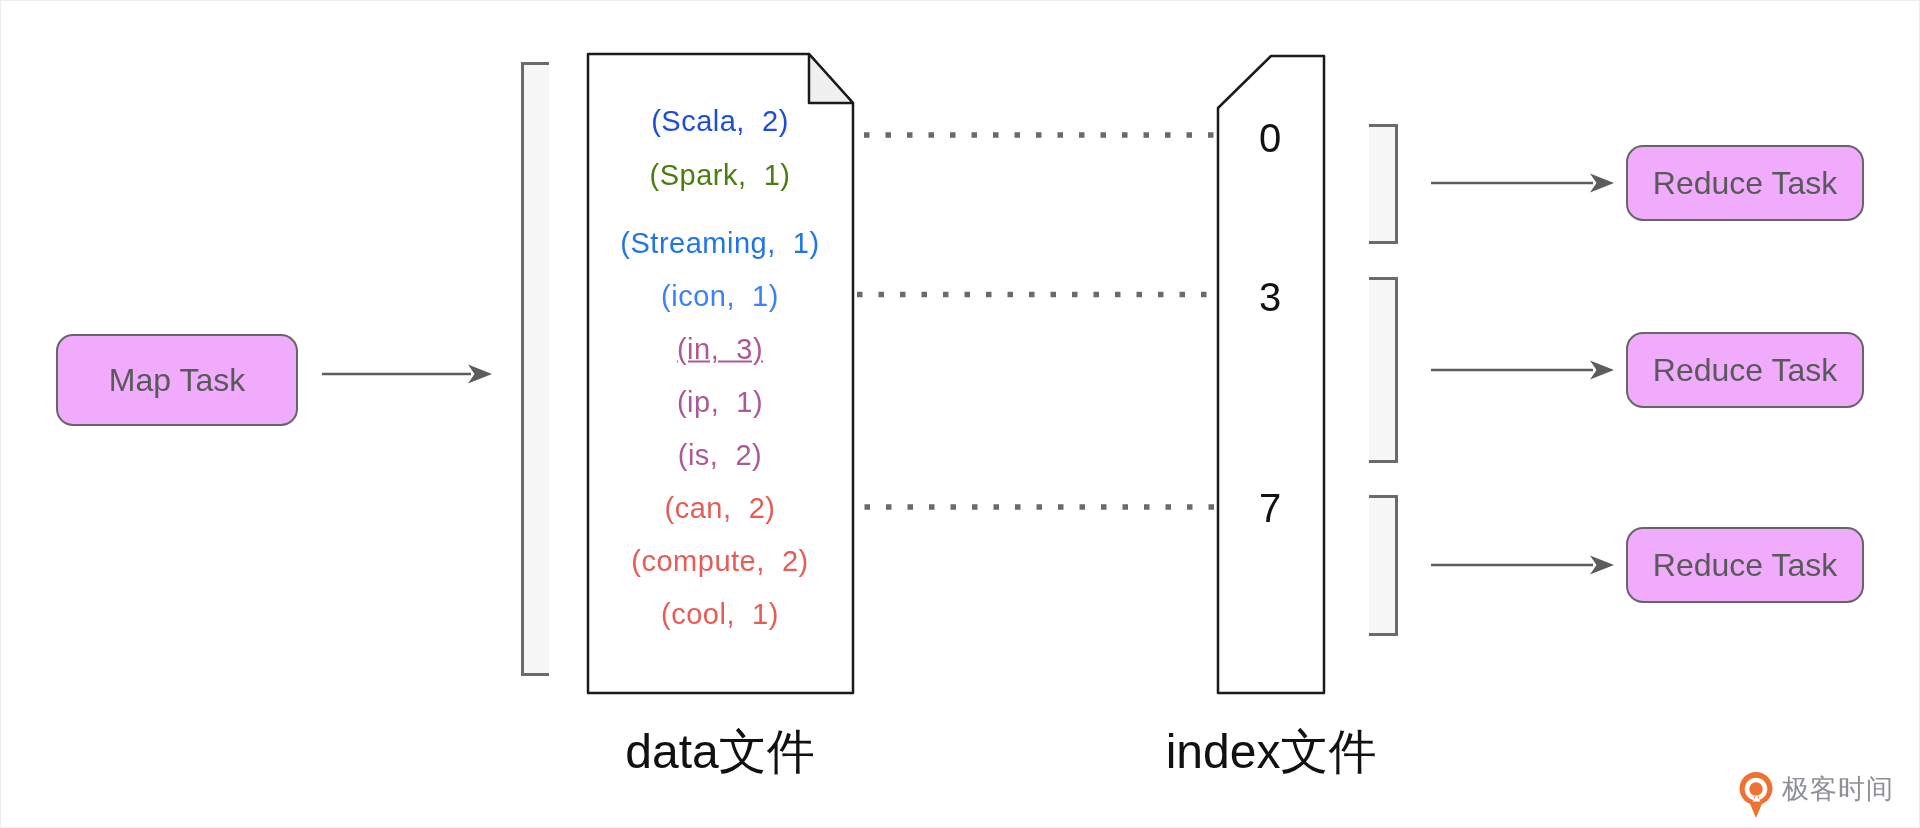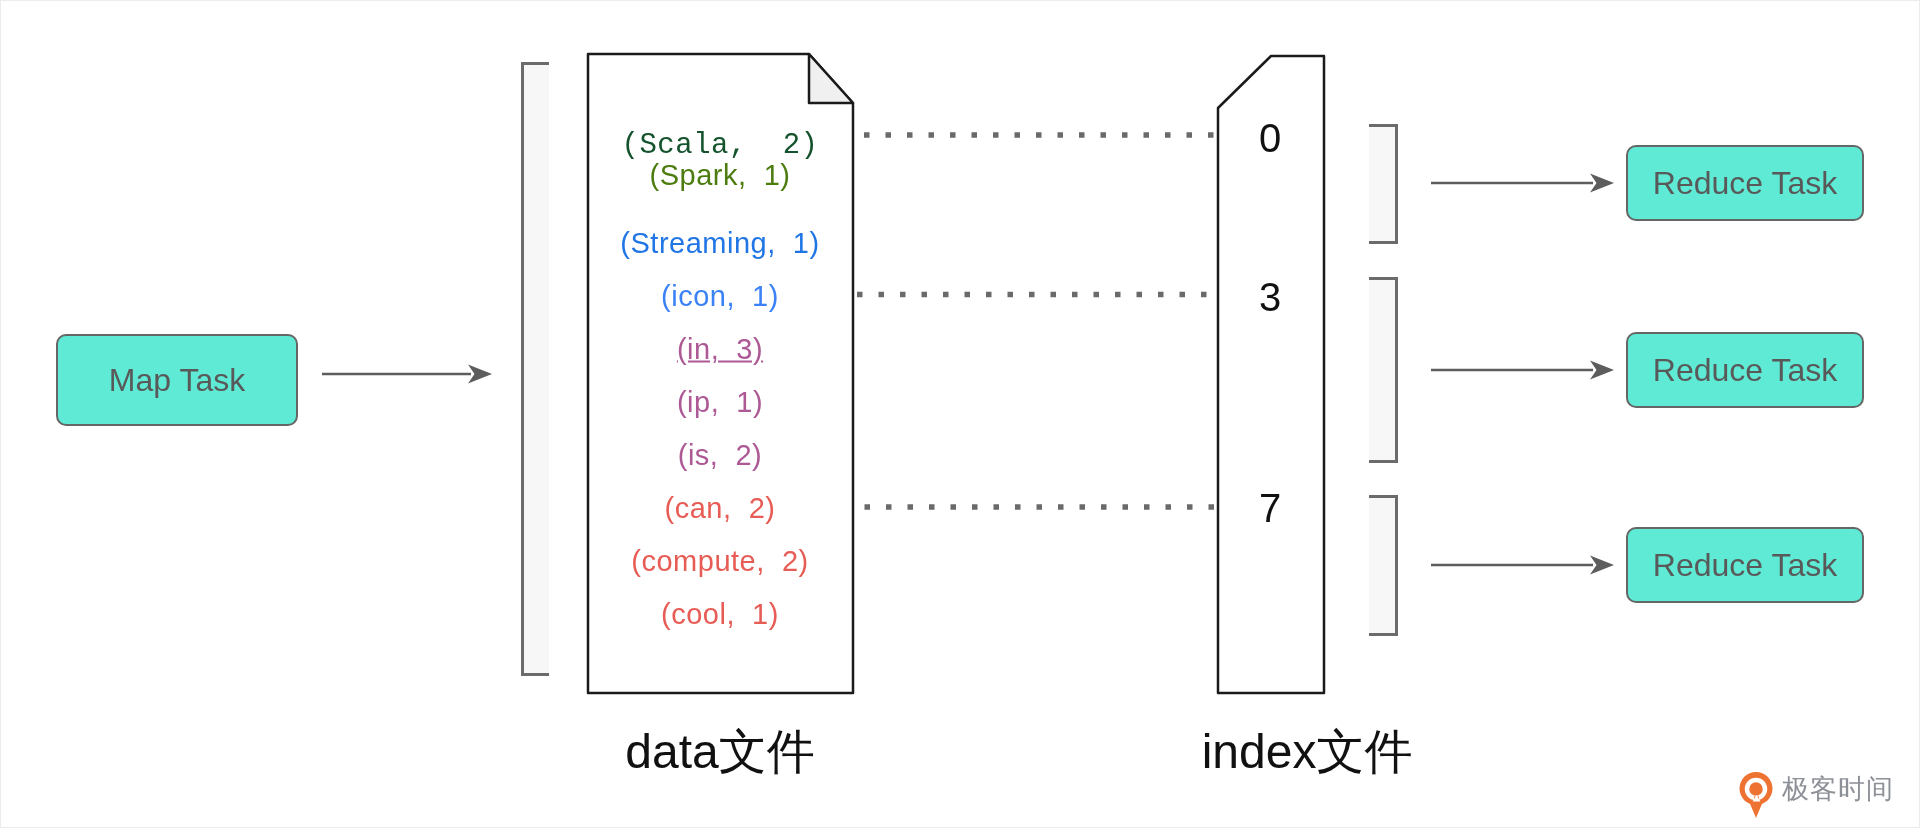--- a/index.html
+++ b/index.html
@@ -4,21 +4,21 @@
 <style>
   html,body{margin:0;padding:0;background:#ffffff;}
   .stage{
     position:relative;width:1920px;height:828px;background:#ffffff;
     font-family:"Liberation Sans", sans-serif;overflow:hidden;
     box-sizing:border-box;border:1px solid #ececec;
   }
   .svg-layer{position:absolute;left:0;top:0;width:1920px;height:828px;}
   .node{
     position:absolute;display:flex;align-items:center;justify-content:center;
-    background:#5eead4;border:2.5px solid #666666;border-radius:10px;
+    background:#f0abfc;border:2.5px solid #666666;border-radius:17px;
     color:#595959;font-size:32px;box-sizing:border-box;
   }
   .map-task{left:55px;top:333px;width:242px;height:92px;}
   .reduce-task{left:1625px;width:238px;height:76px;}
   .reduce-1{top:144px;}
   .reduce-2{top:331px;}
   .reduce-3{top:526px;}
   .bracket{
     position:absolute;background:#f7f7f7;box-sizing:border-box;
   }
@@ -39,21 +39,21 @@
   }
   .offset-num{
     position:absolute;left:1269px;transform:translate(-50%,-50%);
     font-size:40px;color:#111111;
   }
   .file-label{
     position:absolute;transform:translate(-50%,-50%);top:751px;
     font-size:48px;color:#111111;white-space:pre;
   }
   .label-data{left:719px;}
-  .label-index{left:1270px;margin-left:36px;}
+  .label-index{left:1270px;}
   .logo{
     position:absolute;left:1738px;top:770px;display:flex;align-items:flex-start;gap:9px;
   }
   .logo-text{font-size:27px;color:#8d9097;letter-spacing:1px;white-space:pre;}
 </style>
 </head>
 <body>
 
 <div class="stage">
 
@@ -89,21 +89,21 @@
     </g>
   </svg>
 
   <div class="node map-task">
     <span>Map Task</span>
   </div>
 
   <div class="bracket bracket-left"></div>
 
   <div id="entries-layer">
-      <div class="entry-row" style="top: 144px; color: #14532d; font-family: Liberation Mono, monospace;">(Scala,  2)</div>
+      <div class="entry-row" style="top: 120px; color: #1d4ed8;">(Scala,  2)</div>
       <div class="entry-row" style="top: 174px; color: #4d7c0f;">(Spark,  1)</div>
       <div class="entry-row" style="top: 242px; color: rgb(33, 118, 229);">(Streaming,  1)</div>
       <div class="entry-row" style="top: 295px; color: #3b82f6;">(icon,  1)</div>
       <div class="entry-row" style="top: 348px; color: rgb(173, 89, 149); text-decoration: underline;">(in,  3)</div>
       <div class="entry-row" style="top: 401px; color: rgb(173, 89, 149);">(ip,  1)</div>
       <div class="entry-row" style="top: 454px; color: rgb(173, 89, 149);">(is,  2)</div>
       <div class="entry-row" style="top: 507px; color: rgb(231, 92, 85);">(can,  2)</div>
       <div class="entry-row" style="top: 560px; color: rgb(231, 92, 85);">(compute,  2)</div>
       <div class="entry-row" style="top: 613px; color: rgb(231, 92, 85);">(cool,  1)</div>
     </div>

